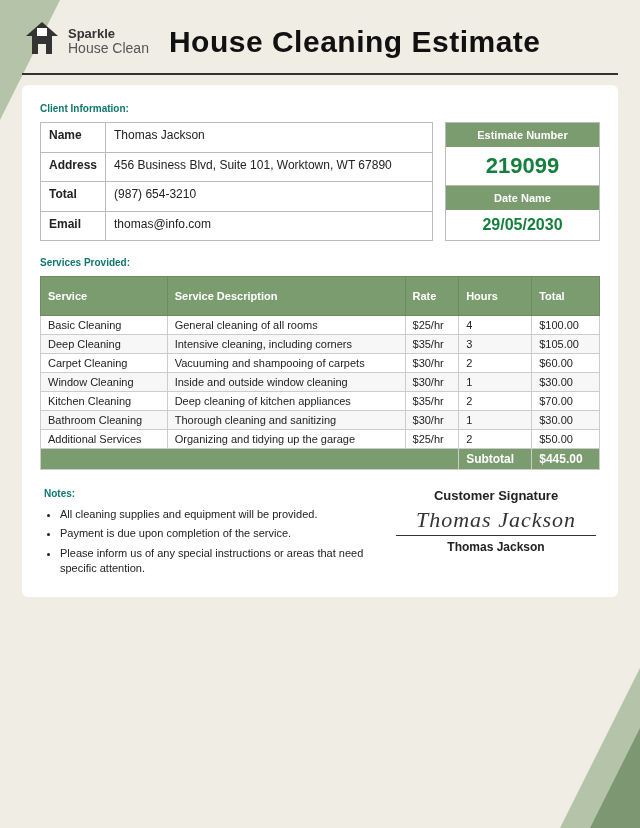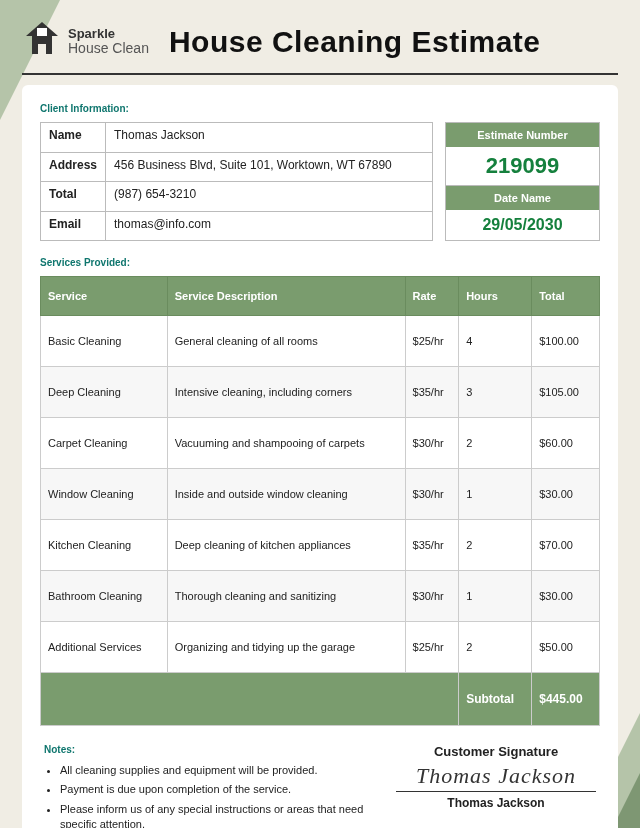--- a/index.html
+++ b/index.html
@@ -156,21 +156,21 @@
     .services-table th {
       background: #7a9c6e;
       color: #fff;
       padding: 13px 7px;
       text-align: left;
       font-size: 11px;
       border: 1px solid #6a8c5e;
     }
     .services-table td {
       border: 1px solid #ccc;
-      padding: 19px 7px;
+      padding: 3px 7px;
       vertical-align: top;
       font-size: 11px;
     }
     .services-table tr:nth-child(even) td {
       background: #f7f7f7;
     }
     .subtotal-row td {
       background: #7a9c6e !important;
       color: #fff;
       font-weight: bold;

